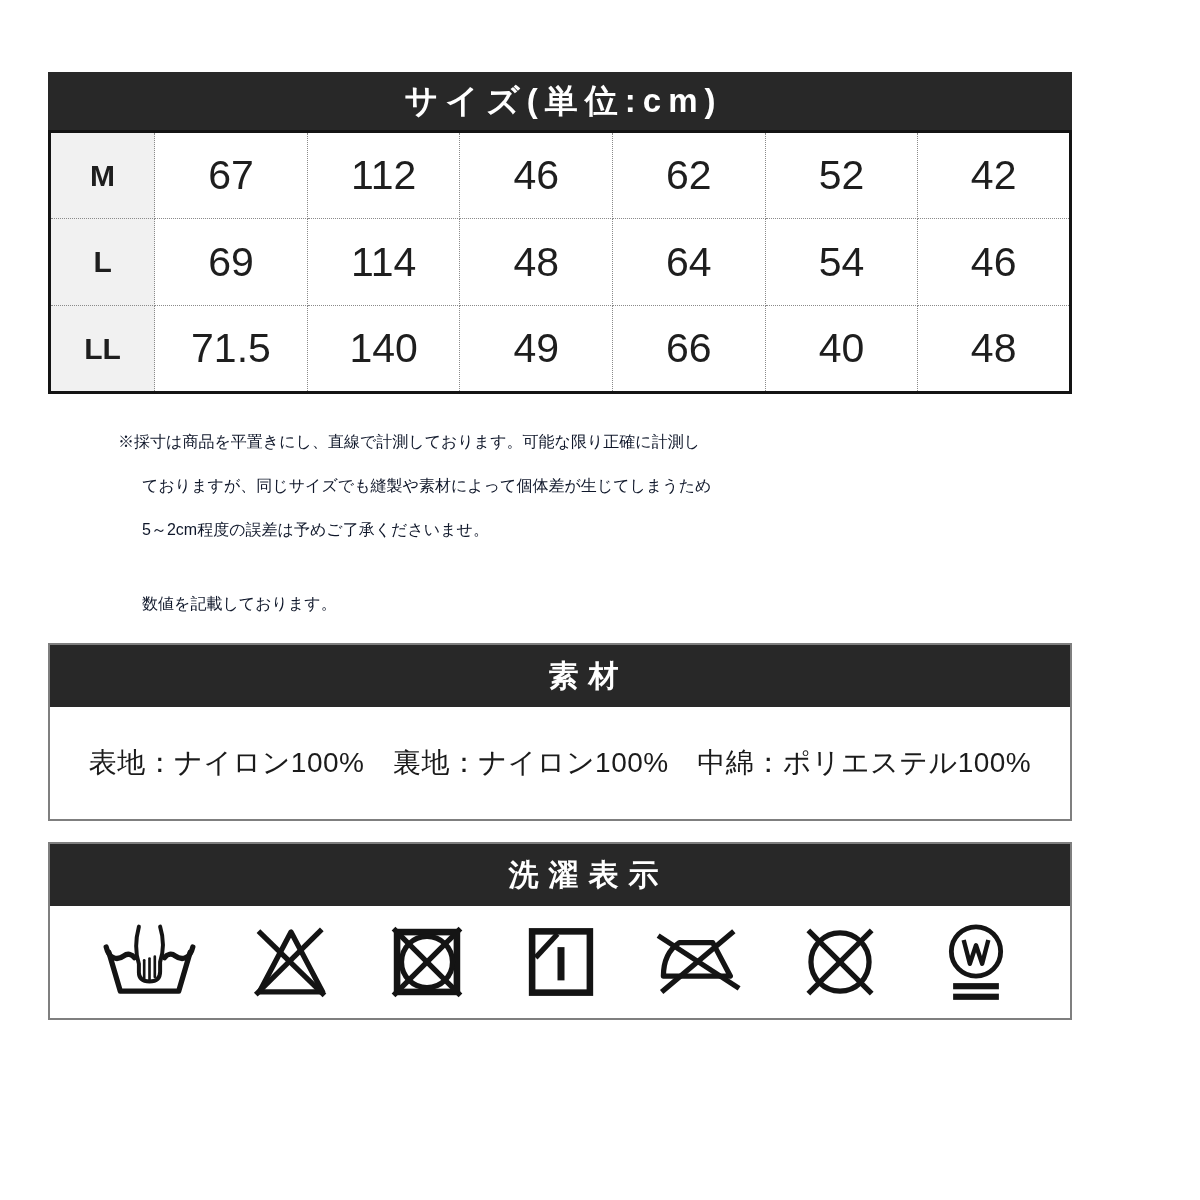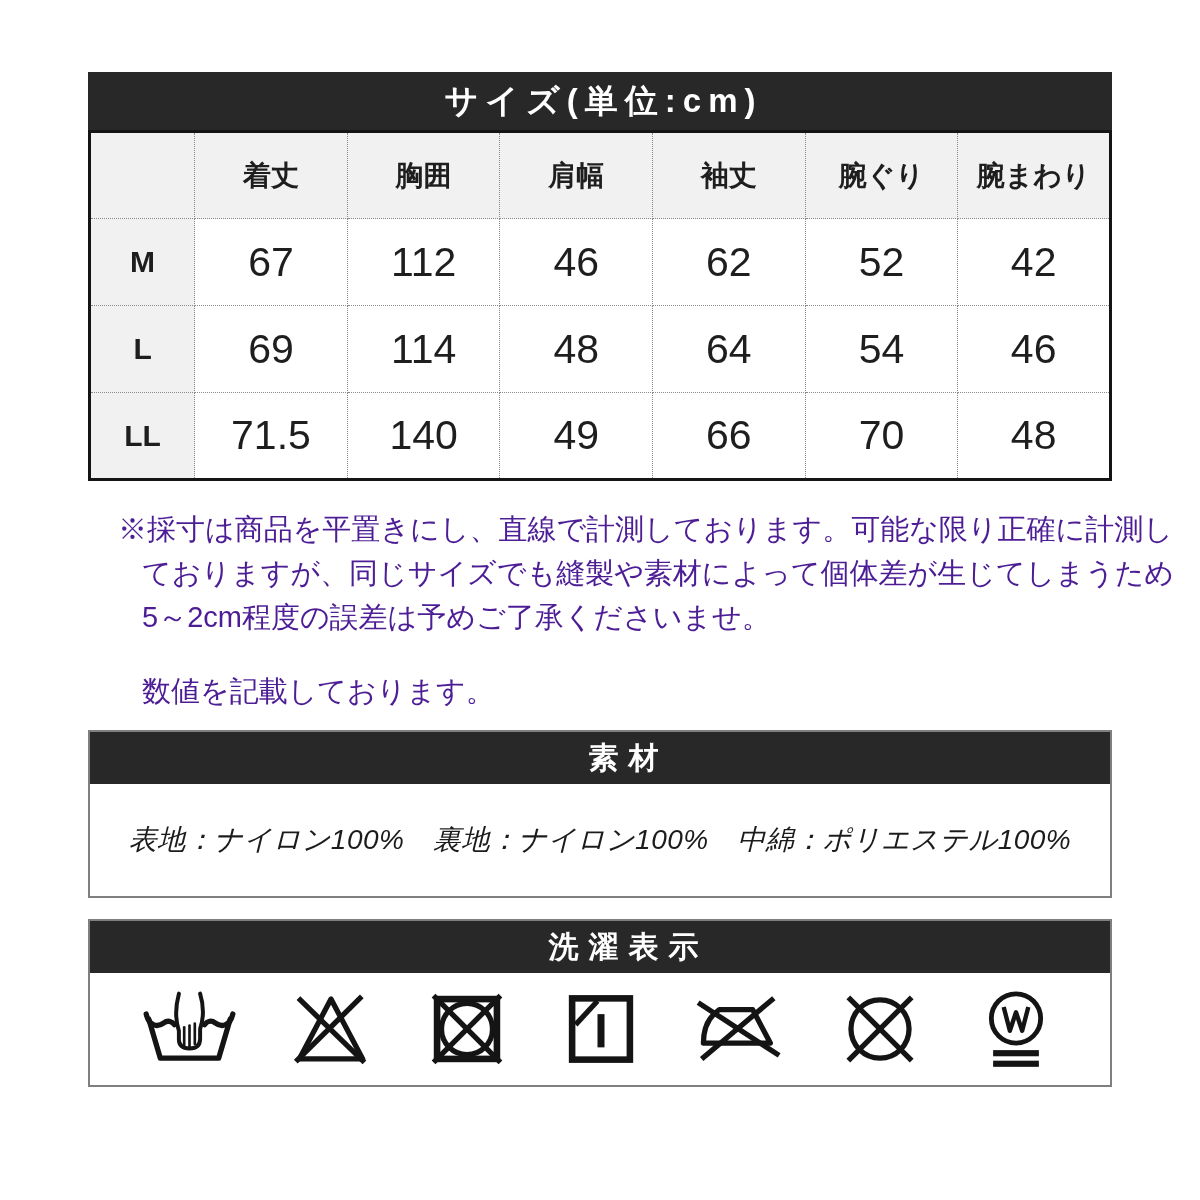--- a/index.html
+++ b/index.html
@@ -2,61 +2,61 @@
 <html><head>
 <meta charset="utf-8">
 <style>
   * { margin:0; padding:0; box-sizing:border-box; }
   html,body { background:#ffffff; }
   .canvas {
     width:1200px; height:1200px; background:#ffffff; margin:0 auto;
     font-family:"Liberation Sans", sans-serif; color:#1e1e1e;
     padding-top:72px; overflow:hidden;
   }
-  .inner { width:1024px; margin-left:88px; }
+  .inner { width:1024px; margin-left:48px; }
 
   
   .bar {
     height:58px; background:#282828; color:#ffffff;
     display:flex; align-items:center; justify-content:center;
     font-weight:bold; font-size:33px; letter-spacing:7px;
     text-indent:7px; 
   }
-  .bar.small { height:52px; font-size:30px; letter-spacing:10px; text-indent:10px;padding-left:47px; }
+  .bar.small { height:62px; font-size:30px; letter-spacing:10px; text-indent:10px;padding-left:47px; }
 
   
   table.size-table {
     width:100%; border-collapse:collapse; table-layout:fixed;
     border:3px solid #141414;
   }
   table.size-table th, table.size-table td {
     border:1px dotted #8a8a8a; height:87px;
     text-align:center; vertical-align:middle;
   }
   table.size-table col.c-label { width:10.3%; }
   table.size-table col.c-val   { width:14.95%; }
   th.col-head { background:#f1f1f1; font-size:28px; font-weight:bold; }
   th.corner   { background:#f1f1f1; }
   th.row-head { background:#f1f1f1; font-size:30px; font-weight:bold; }
   td.val      { background:#ffffff; font-size:41px; font-weight:normal; }
 
   
-  .note { margin:26px 5px 0 118px; font-size:29px; line-height:44px; color:#4c1d95; }
+  .note { margin:26px 5px 0 118px; font-size:16px; line-height:44px; color:#0f172a; }
   .note .cont { padding-left:24px; }
   .note.second { margin-top:30px; }
 
   
   .box-section { border:2px solid #7f7f7f; }
   .box-section.material { margin-top:17px; }
   .box-section.care { margin-top:21px; }
   .box-body {
     height:112px; background:#ffffff;
     display:flex; align-items:center; justify-content:center;
   }
-  .material-text { font-size:28px; color:#1b1b1b; letter-spacing:0.5px;font-style:italic; }
+  .material-text { font-size:28px; color:#1b1b1b; letter-spacing:0.5px; }
 
   .icons-row { gap:48px; }
   .care-icon { display:block; }
 </style>
 </head>
 <body>
 
 <div class="canvas">
 
   <div class="inner">
@@ -67,29 +67,20 @@
         <col class="c-label">
           <col class="c-val">
           <col class="c-val">
           <col class="c-val">
         <col class="c-val">
           <col class="c-val">
           <col class="c-val">
       </colgroup>
       <tbody>
         <tr>
-          <th class="corner"></th>
-          <th class="col-head">着丈</th>
-          <th class="col-head">胸囲</th>
-          <th class="col-head">肩幅</th>
-          <th class="col-head">袖丈</th>
-          <th class="col-head">腕ぐり</th>
-          <th class="col-head">腕まわり</th>
-        </tr>
-        <tr>
           <th class="row-head">M</th>
           <td class="val">67</td>
           <td class="val">112</td>
           <td class="val">46</td>
           <td class="val">62</td>
           <td class="val">52</td>
           <td class="val">42</td>
         </tr>
         <tr>
           <th class="row-head">L</th>
@@ -99,21 +90,21 @@
           <td class="val">64</td>
           <td class="val">54</td>
           <td class="val">46</td>
         </tr>
         <tr>
           <th class="row-head">LL</th>
           <td class="val">71.5</td>
           <td class="val">140</td>
           <td class="val">49</td>
           <td class="val">66</td>
-          <td class="val">70</td>
+          <td class="val">40</td>
           <td class="val">48</td>
         </tr>
       </tbody>
     </table>
   </div>
 
   <div class="note">
     <div>※採寸は商品を平置きにし、直線で計測しております。可能な限り正確に計測し</div>
     <div class="cont">ておりますが、同じサイズでも縫製や素材によって個体差が生じてしまうため</div>
     <div class="cont">5～2cm程度の誤差は予めご了承くださいませ。</div>

